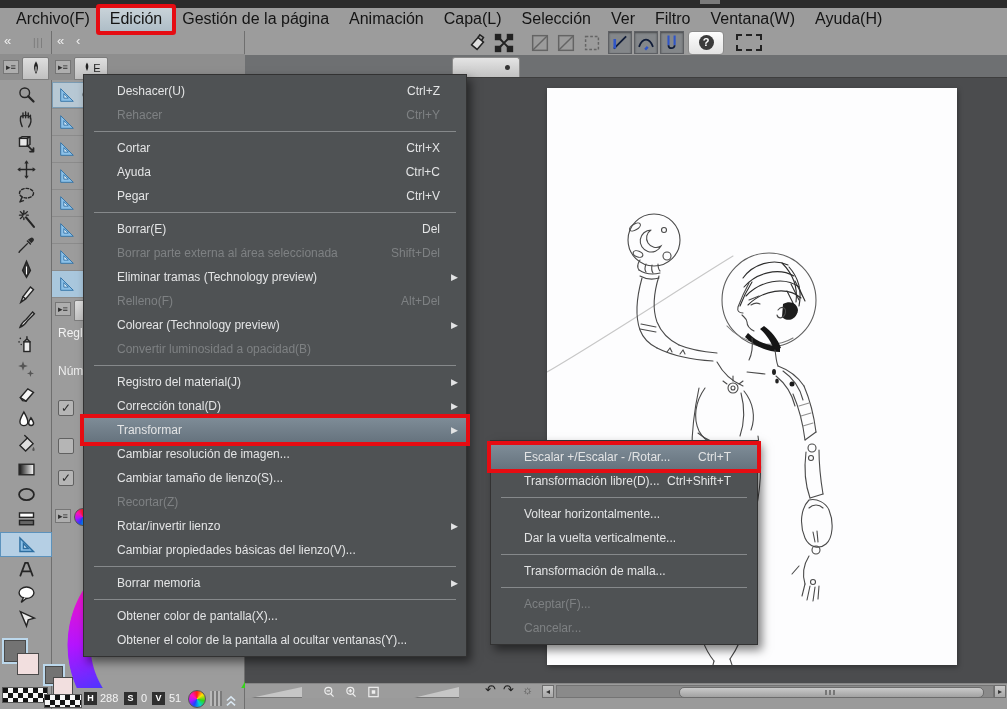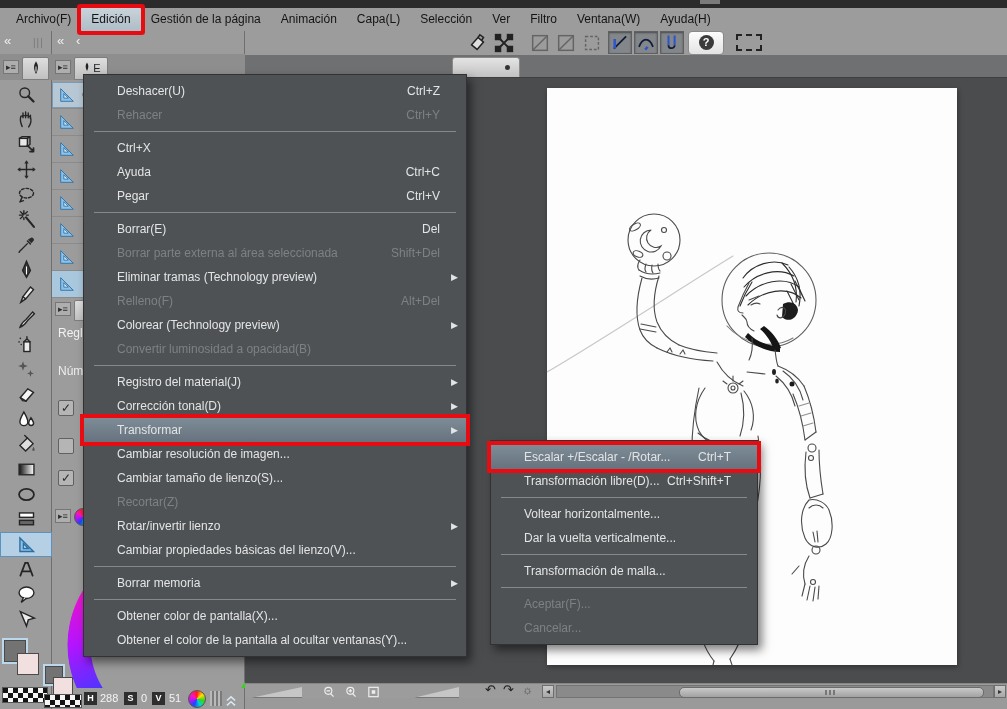--- a/index.html
+++ b/index.html
@@ -3,21 +3,21 @@
 <meta charset="utf-8">
 <style>
   html,body{margin:0;padding:0;background:#666;}
   .stage{position:relative;width:1007px;height:709px;background:#9c9c9c;overflow:hidden;
          font-family:"Liberation Sans",sans-serif;-webkit-font-smoothing:antialiased;}
   .abs{position:absolute;}
   
   .titlestrip{left:0;top:0;width:1007px;height:8px;background:#2b2b2b;}
   .titlenotch{left:700;top:0;width:20px;height:4px;background:#7a7a7a;}
   .menubar{left:0;top:8px;width:1007px;height:23px;background:#9c9c9c;display:flex;padding-left:6px;box-sizing:border-box;}
-  .mb-item{padding:0 10px;font-size:12px;line-height:22px;color:#141414;white-space:nowrap;}
+  .mb-item{padding:0 10px;font-size:16px;line-height:22px;color:#141414;white-space:nowrap;}
   .mb-hl{background:linear-gradient(#c9d3d9,#aebdc7);box-shadow:0 0 0 4px #e60c12;border-radius:1px;position:relative;z-index:7;}
   
   .toolbar{left:245px;top:31px;width:762px;height:24px;background:#9c9c9c;}
   .tb-ico{position:absolute;top:1px;width:22px;height:22px;}
   .tb-gray{opacity:.45;}
   .snapbtn{position:absolute;top:0;width:24px;height:23px;background:#84878a;border:1px solid #5e6064;box-shadow:inset 0 1px 2px rgba(0,0,0,.45);box-sizing:border-box;}
   .helpbtn{position:absolute;top:0;width:34px;height:22px;background:linear-gradient(#fdfdfd,#e3e3e3);border:1px solid #8a8a8a;border-radius:4px;text-align:center;}
   .qcircle{display:inline-block;margin-top:3px;width:15px;height:15px;border-radius:50%;background:#3b3b3b;color:#fff;font-size:11px;font-weight:bold;line-height:15px;}
   .marquee{position:absolute;top:3px;width:26px;height:17px;border:2px dashed #222;box-sizing:border-box;}
   
@@ -529,20 +529,21 @@
       <div class="mrow">
         <span class="lab">Deshacer(U)</span>
         <span class="sc">Ctrl+Z</span>
       </div>
       <div class="mrow dis">
         <span class="lab">Rehacer</span>
         <span class="sc">Ctrl+Y</span>
       </div>
       <div class="msep"></div>
       <div class="mrow">
+        <span class="lab">Cortar</span>
         <span class="sc">Ctrl+X</span>
       </div>
       <div class="mrow">
         <span class="lab">Ayuda</span>
         <span class="sc">Ctrl+C</span>
       </div>
       <div class="mrow">
         <span class="lab">Pegar</span>
         <span class="sc">Ctrl+V</span>
       </div>

